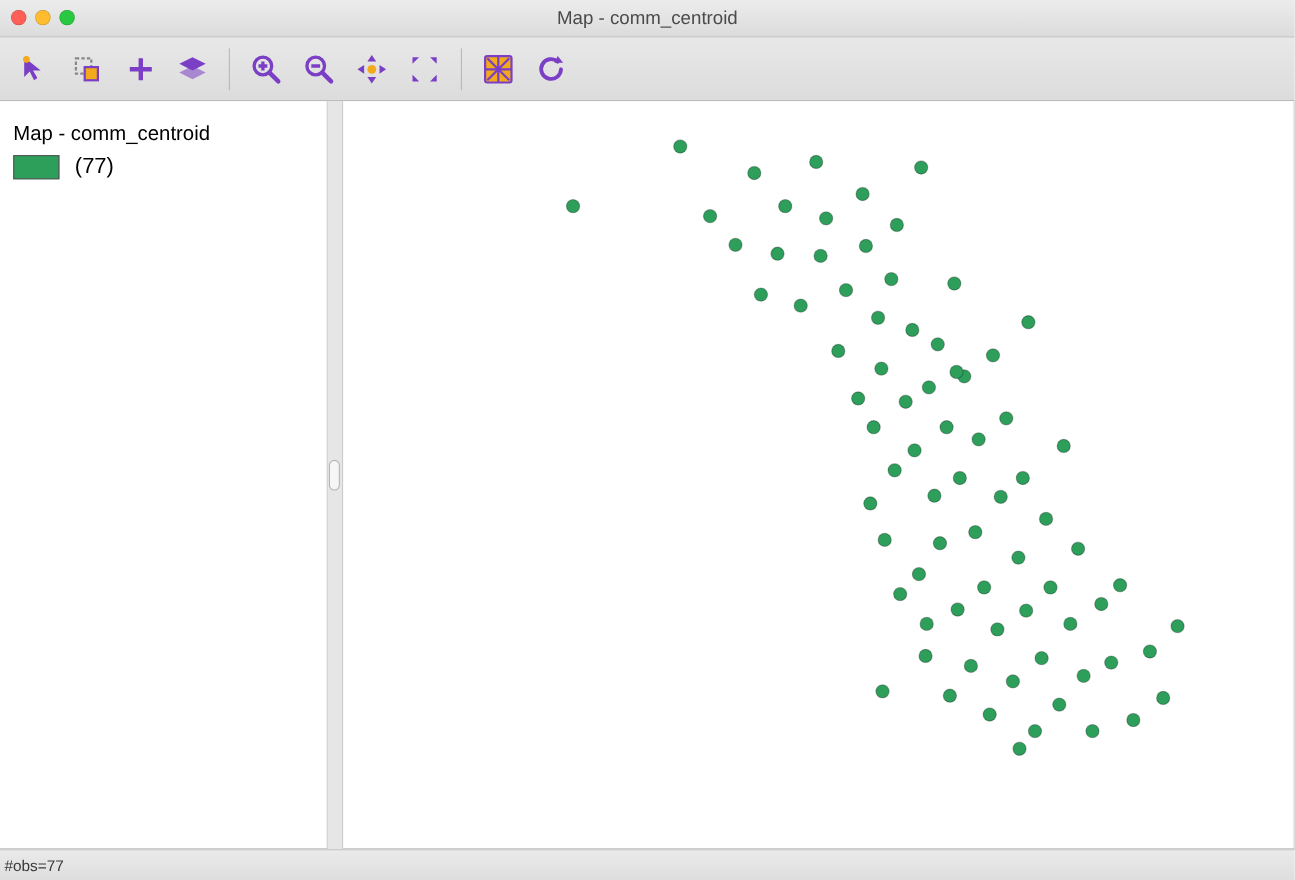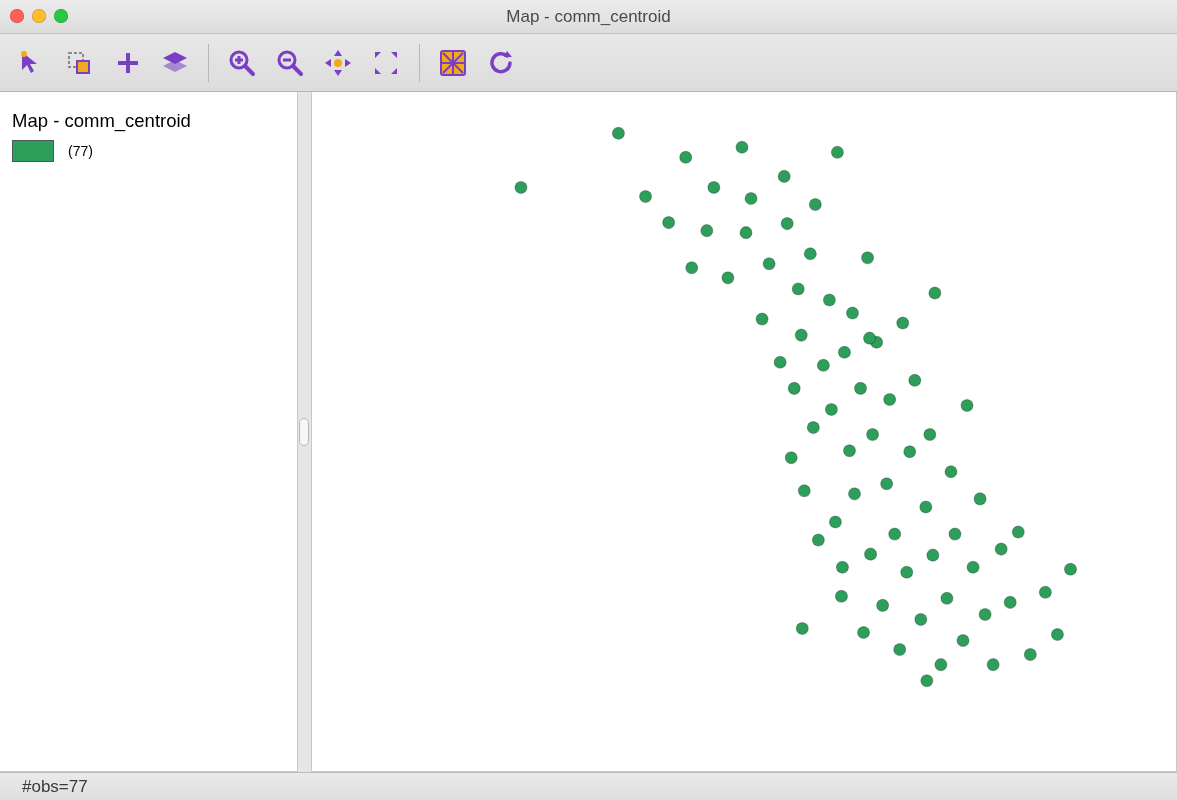--- a/index.html
+++ b/index.html
@@ -39,37 +39,37 @@
   
   .main { display:flex; height:calc(100% - 34px - 58px - 28px); background:#e6e6e6; }
   .sidebar {
     width:298px; background:#fff; border:1px solid #c8c8c8; border-top:none; border-left:none;
     position:relative;
   }
   .legend { padding:18px 12px; font-size:18.5px; color:#000; }
   .legend-title { margin-bottom:8px; }
   .legend-row { display:flex; align-items:center; gap:14px; margin-top:2px; }
   .swatch { width:42px; height:22px; background:#2e9e5b; border:1px solid #555; }
-  .count { font-size:14px; }
+  .count { font-size:20px; }
 
   .splitter { width:14px; background:#e6e6e6; border-right:1px solid #c8c8c8; position:relative; }
   .splitter .grip {
     position:absolute; left:1px; top:50%; transform:translateY(-50%);
     width:10px; height:28px; border:1px solid #b5b5b5; border-radius:6px; background:#f6f6f6;
   }
 
   .canvas-wrap { flex:1; background:#fff; border:1px solid #c8c8c8; border-top:none; border-left:none; position:relative; overflow:hidden; }
   #map-canvas { position:absolute; inset:0; }
 
   
   .status {
     height:28px; background:linear-gradient(#eaeaea,#dedede);
     border-top:1px solid #bcbcbc;
-    display:flex; align-items:center; padding:0 22px;
-    font-size:17px; color:#3a3a3a;
+    display:flex; align-items:center; padding:0 4px;
+    font-size:14px; color:#3a3a3a;
   }
 </style>
 </head>
 <body>
 
 <div class="titlebar">
   <div class="traffic">
     <div class="dot red"></div>
     <div class="dot yellow"></div>
     <div class="dot green"></div>

